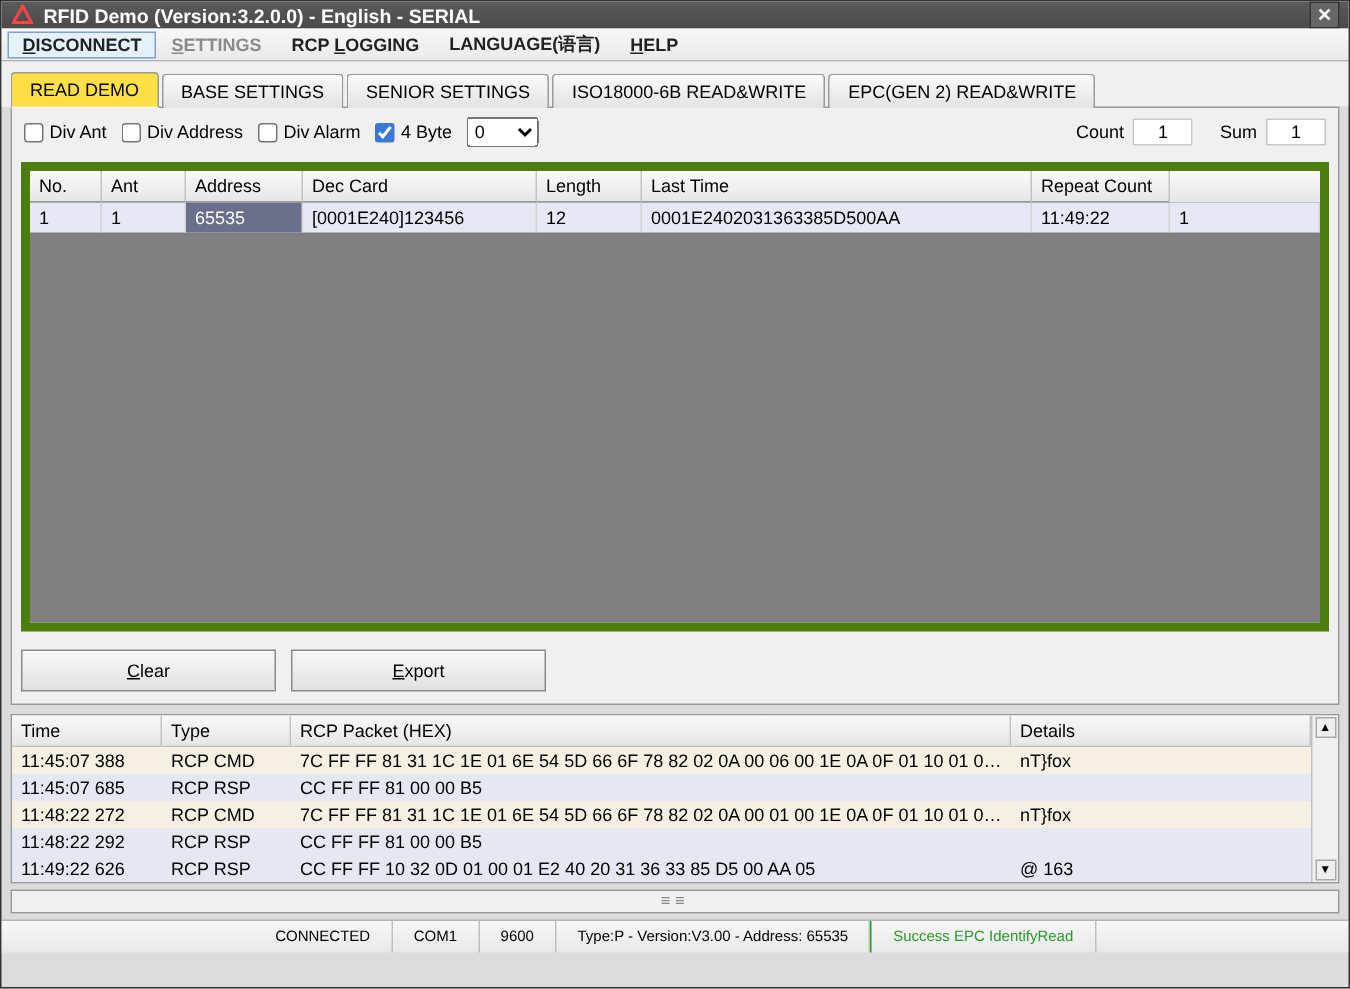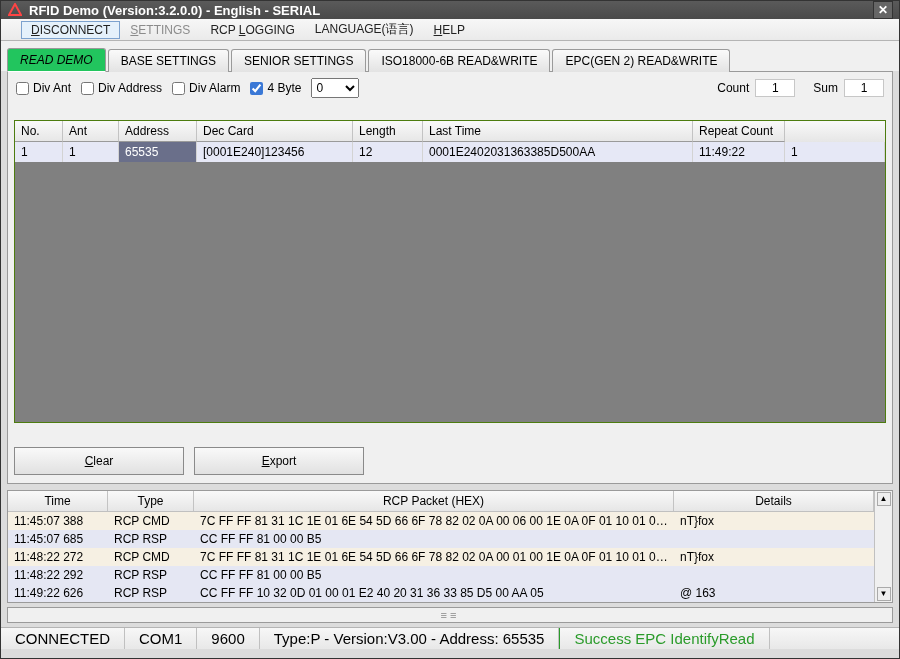--- a/index.html
+++ b/index.html
@@ -30,23 +30,24 @@
 .titlebar .title { flex:1; font-size:13px; }
 .titlebar .close {
   width:20px;height:18px;background:#666;color:#fff;text-align:center;line-height:16px;font-weight:bold;border:1px solid #333;cursor:pointer;font-size:12px;
 }
 .menubar {
   height:22px;
   background: linear-gradient(#f7f7f7,#eaeaea);
   border-bottom:1px solid #b4b4b4;
   display:flex;
   align-items:center;
-  padding:0 20px;
+  padding:0 4px;
   gap:0;
   font-size:12px;
+  font-weight:bold;
 }
 .menubar .mitem {
   padding:2px 10px;
   color:#222;
   cursor:pointer;
 }
 .menubar .mitem u { text-decoration: underline; }
 .menubar .mitem.sel {
   border:1px solid #7da2ce;
   background:#e5f1fb;
@@ -65,24 +66,23 @@
   border:1px solid #9a9a9a;
   border-bottom:none;
   background:linear-gradient(#fafafa,#e3e3e3);
   font-size:12px;
   border-radius:3px 3px 0 0;
   cursor:pointer;
   position:relative;
   top:1px;
 }
 .tab.active {
-  background:#22c55e;
+  background:#fde047;
   border-bottom:1px solid #fff;
   z-index:2;
-  font-style:italic;
 }
 .tabpane {
   border:1px solid #9a9a9a;
   margin:0 6px 4px 6px;
   background:#f0f0f0;
   flex:0 0 auto;
   display:flex;
   flex-direction:column;
 }
 .opts-row {
@@ -98,22 +98,22 @@
 .opts-row .chk input { width:13px;height:13px; accent-color:#3a78d6;}
 .opts-row .sel {
   width:48px;height:20px;font-size:12px;
 }
 .opts-row .spacer { flex:1; }
 .readout { display:flex;align-items:center;gap:6px;margin-left:8px;}
 .readout .box {
   width:40px;height:18px;border:1px solid #c7c7c7;background:#fff;text-align:center;line-height:16px;display:inline-block;
 }
 .grid {
-  margin:16px 6px;
-  border:1px solid #4d7c0f;
+  margin:4px 6px;
+  border:6px solid #4d7c0f;
 }
 .ghead, .grow {
   display:grid;
   grid-template-columns: 48px 56px 78px 156px 70px 1fr 92px 100px;
 }
 .ghead {
   background:linear-gradient(#f9f9f9,#e6e6e6);
 }
 .ghead .cell {
   border-right:1px solid #c3c3c3;
@@ -157,21 +157,20 @@
   display:flex;
   flex-direction:column;
 }
 .lhead, .lrow {
   display:grid;
   grid-template-columns: 100px 86px 1fr 200px 18px;
 }
 .lhead {
   background:linear-gradient(#f9f9f9,#e6e6e6);
   border-bottom:1px solid #c0c0c0;
-  text-align:center;
 }
 .lhead .cell {
   border-right:1px solid #c3c3c3;
   padding:3px 6px;
   font-size:12px;
 }
 .lrow .cell {
   padding:2px 6px;
   font-size:12px;
   white-space:nowrap;
@@ -187,21 +186,22 @@
 .hscroll {
   height:16px;margin:0 6px 4px 6px;border:1px solid #9a9a9a;background:#f0f0f0;display:flex;align-items:center;justify-content:center;
 }
 .hscroll .grip{color:#888;font-size:11px;letter-spacing:3px;}
 .statusbar {
   height:22px;
   background:linear-gradient(#f7f7f7,#e8e8e8);
   border-top:1px solid #b4b4b4;
   display:flex;
   align-items:center;
-  font-size:15px;
+  font-size:10px;
+  justify-content:center;
 }
 .statusbar .seg {
   padding:0 14px;border-right:1px solid #c0c0c0;height:100%;display:flex;align-items:center;
 }
 .statusbar .seg.green { color:#2a9b2a; border-left:1px solid #2a9b2a; }
 </style>
 </head>
 <body>
 
 <div class="titlebar">

